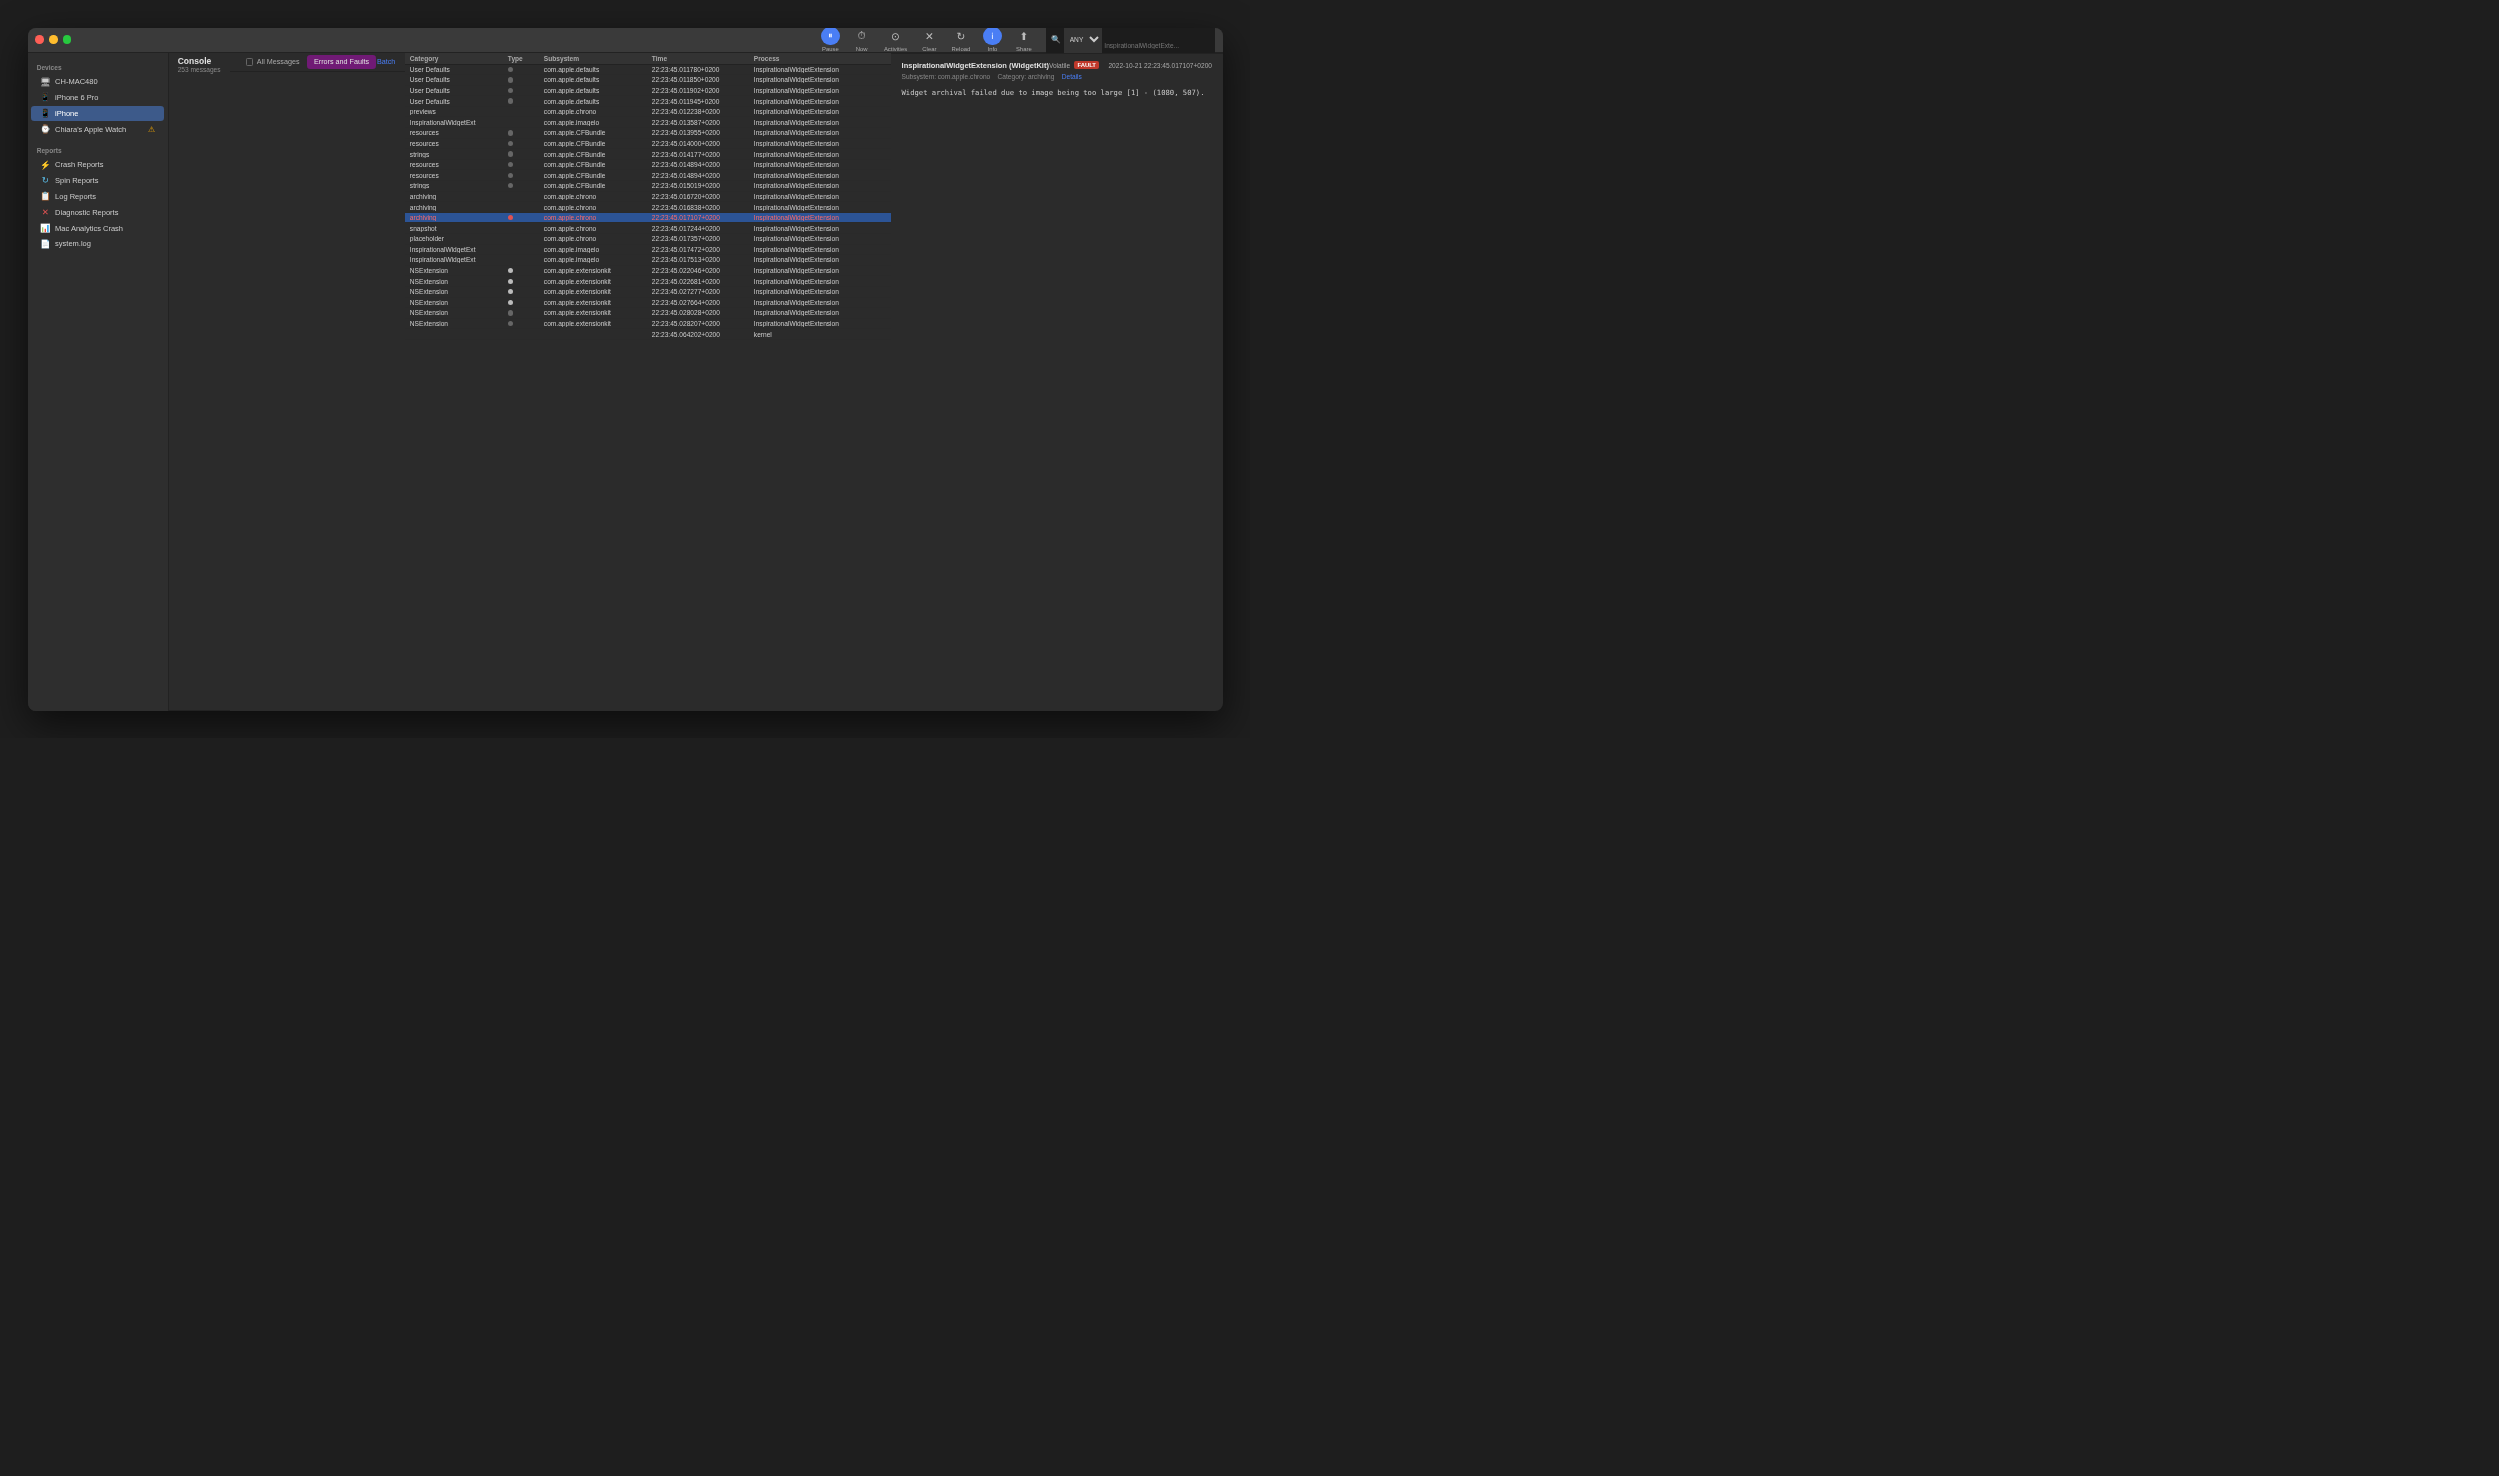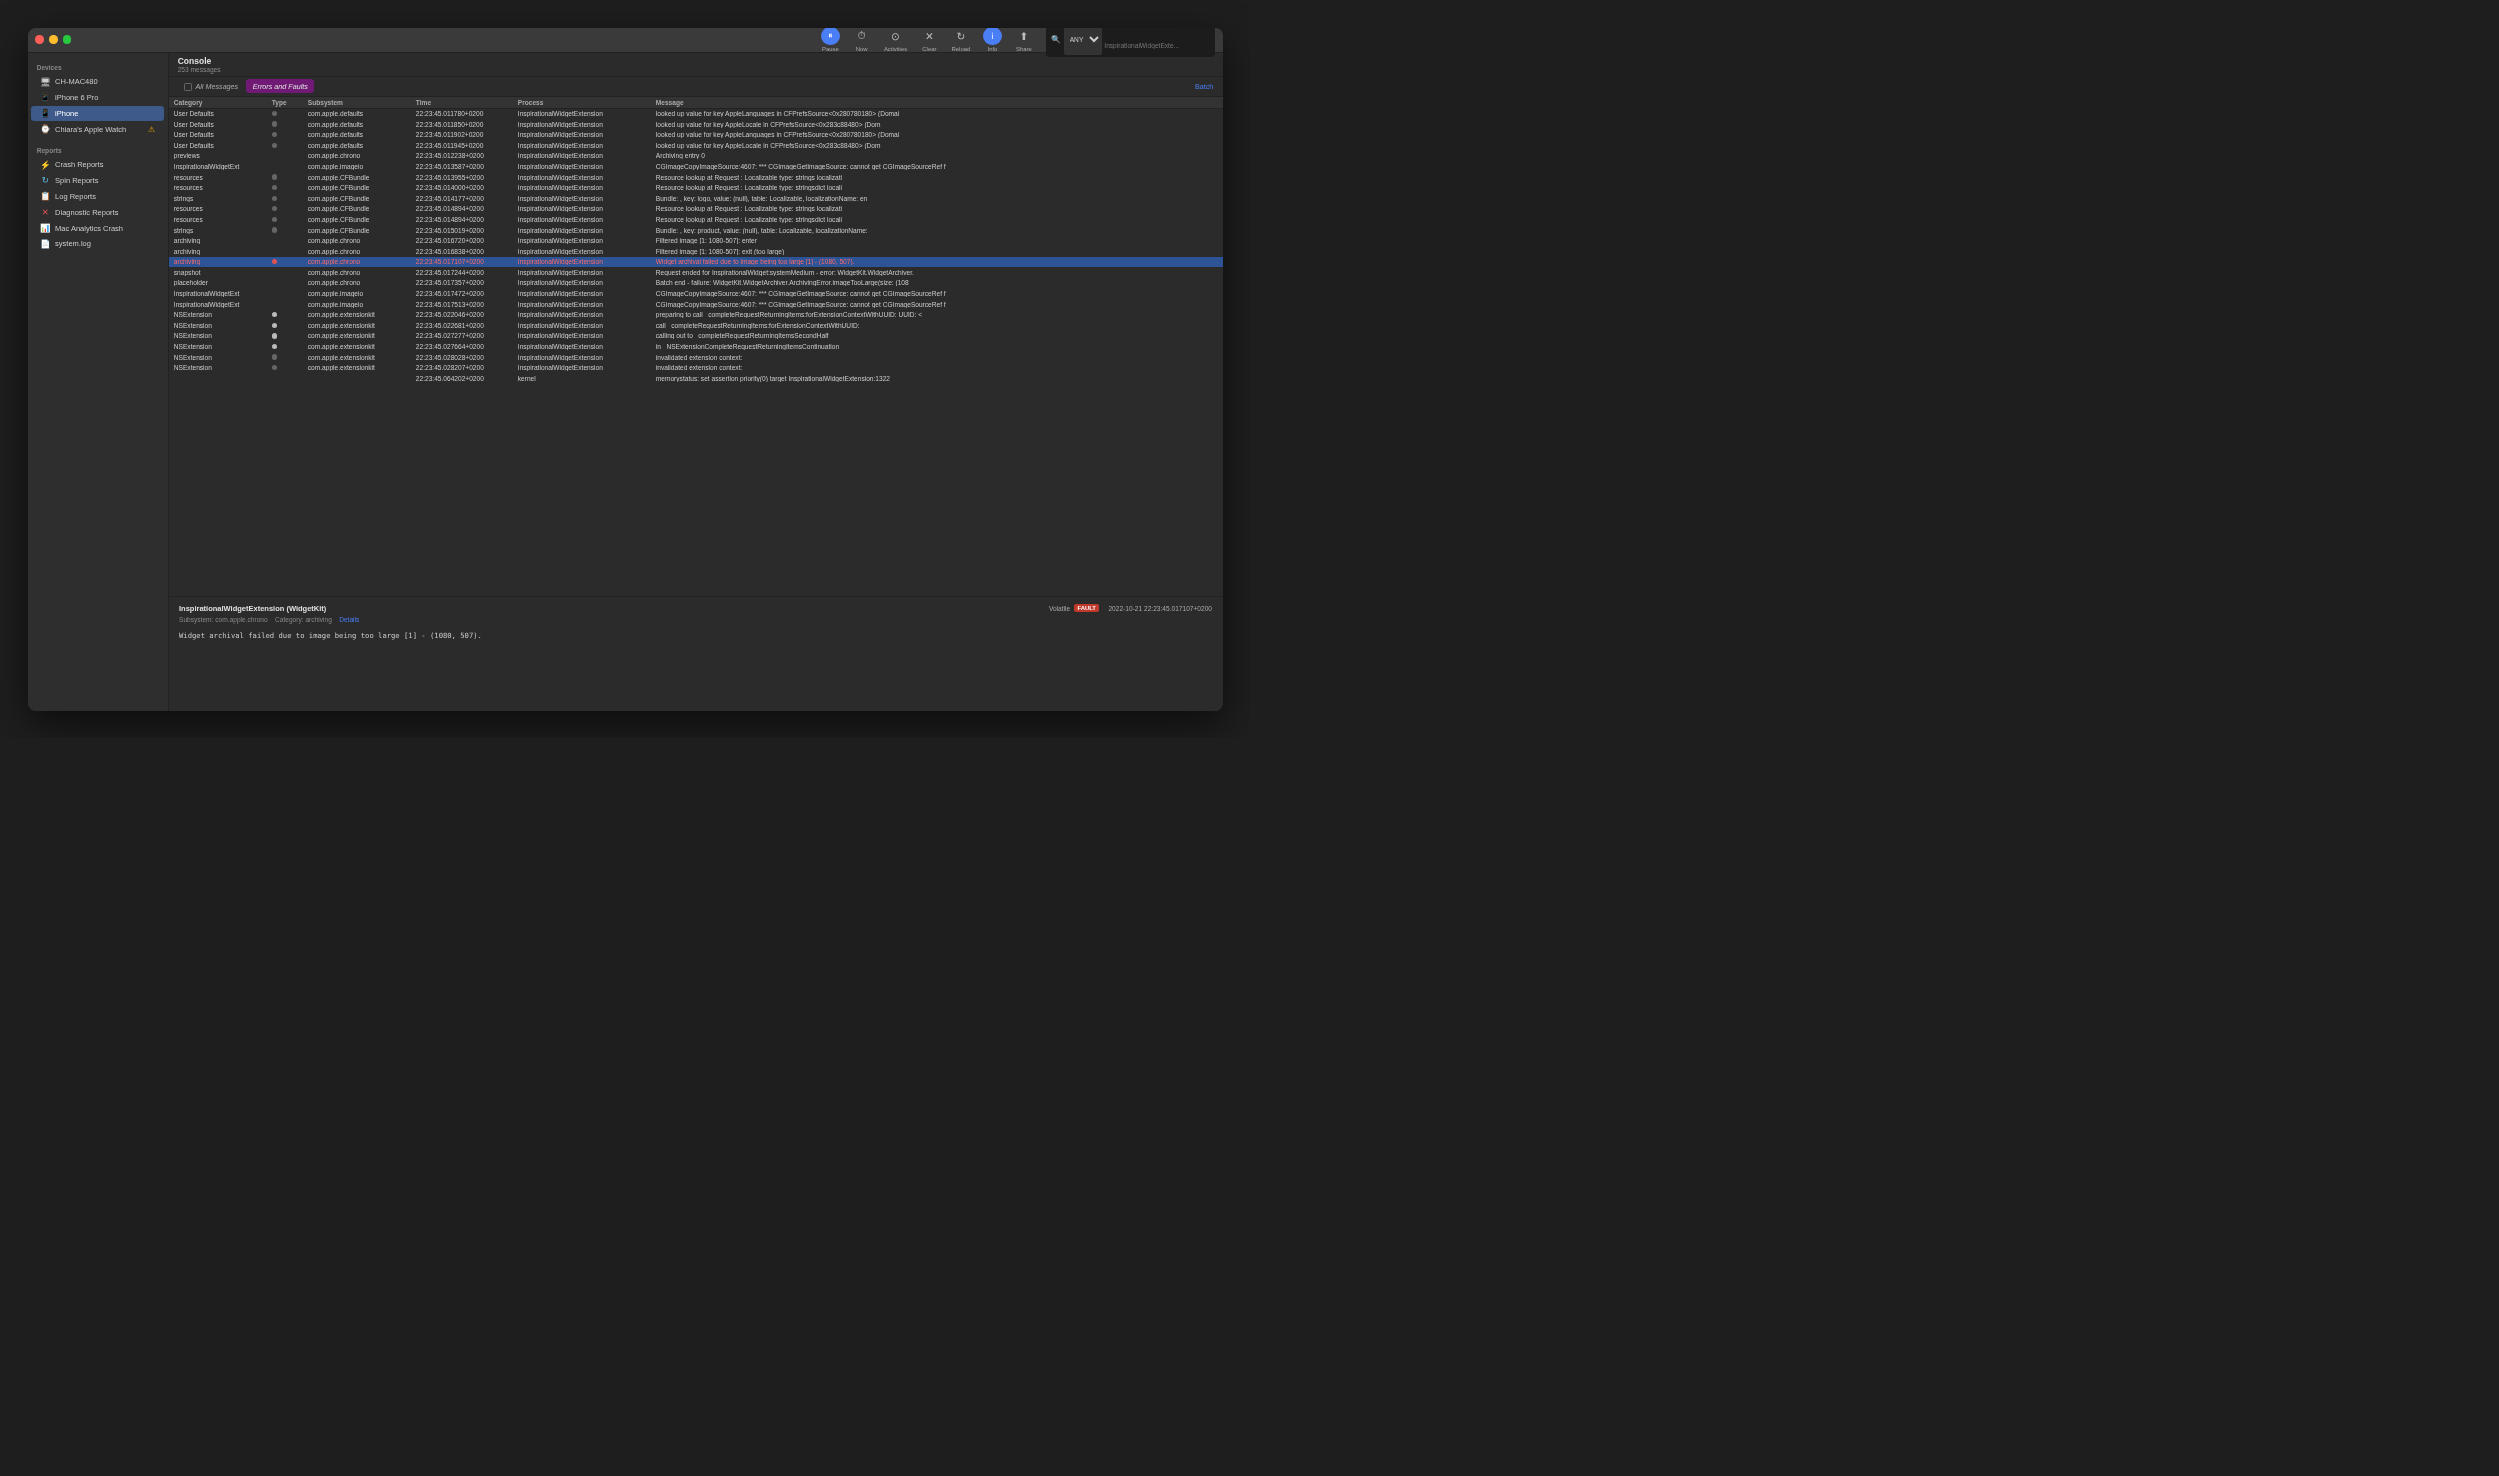--- a/index.html
+++ b/index.html
@@ -146,21 +146,21 @@
       flex-shrink: 0;
     }
     .sidebar-item .warning-icon {
       margin-left: auto;
       color: #f0a500;
       font-size: 7.9px;
     }
     .main-area {
       flex: 1;
       display: flex;
-      flex-direction: column;
+      flex-direction: row;
       overflow: hidden;
     }
     .console-header {
       padding: 3.9px 9.2px 2.6px;
       border-bottom: 0.7px solid #222;
       flex-shrink: 0;
     }
     .console-title {
       font-size: 8.5px;
       font-weight: 600;
@@ -181,21 +181,20 @@
     }
     .tab-item {
       display: flex;
       align-items: flex-end;
       gap: 3.3px;
       padding: 2.6px 6.6px;
       font-size: 7.2px;
       color: #aaa;
       cursor: pointer;
       border-radius: 3.3px;
-      font-style: italic;
     }
     .tab-item.active { background: #701a75; color: #e0e0e0; }
     .tab-checkbox {
       width: 7.9px;
       height: 7.9px;
       border: 0.7px solid #666;
       border-radius: 1.3px;
       display: inline-block;
     }
     .save-btn {

